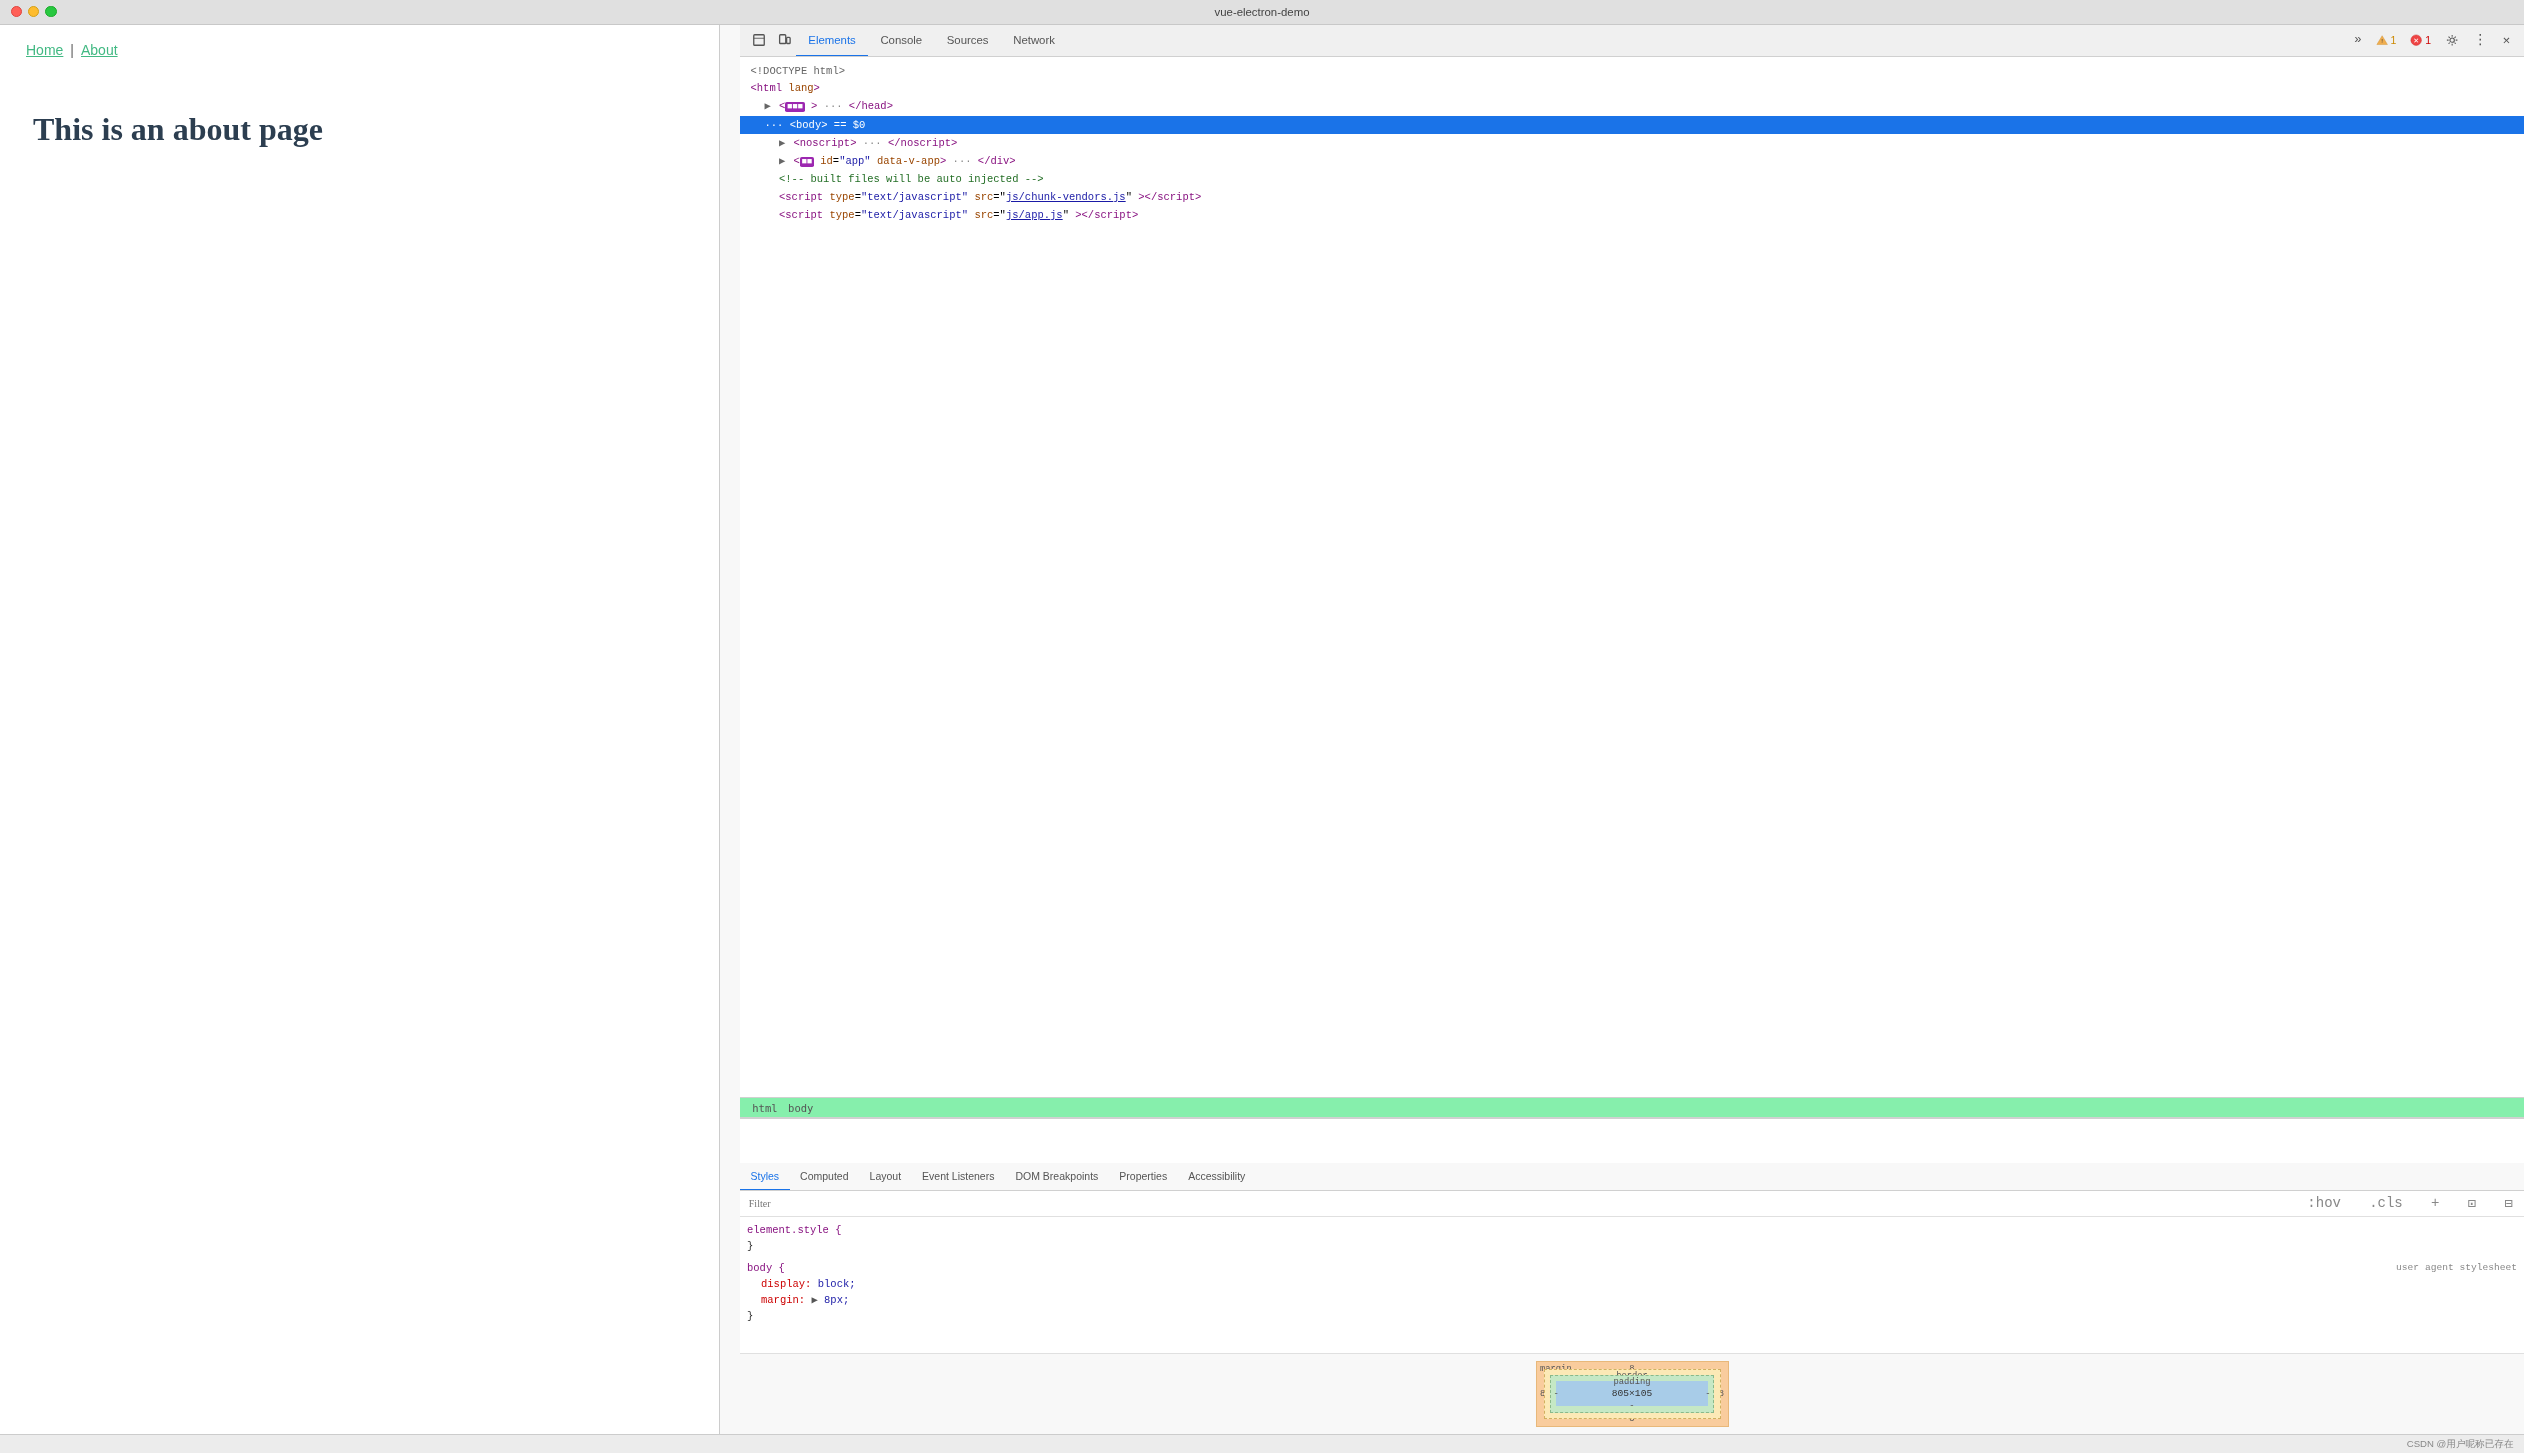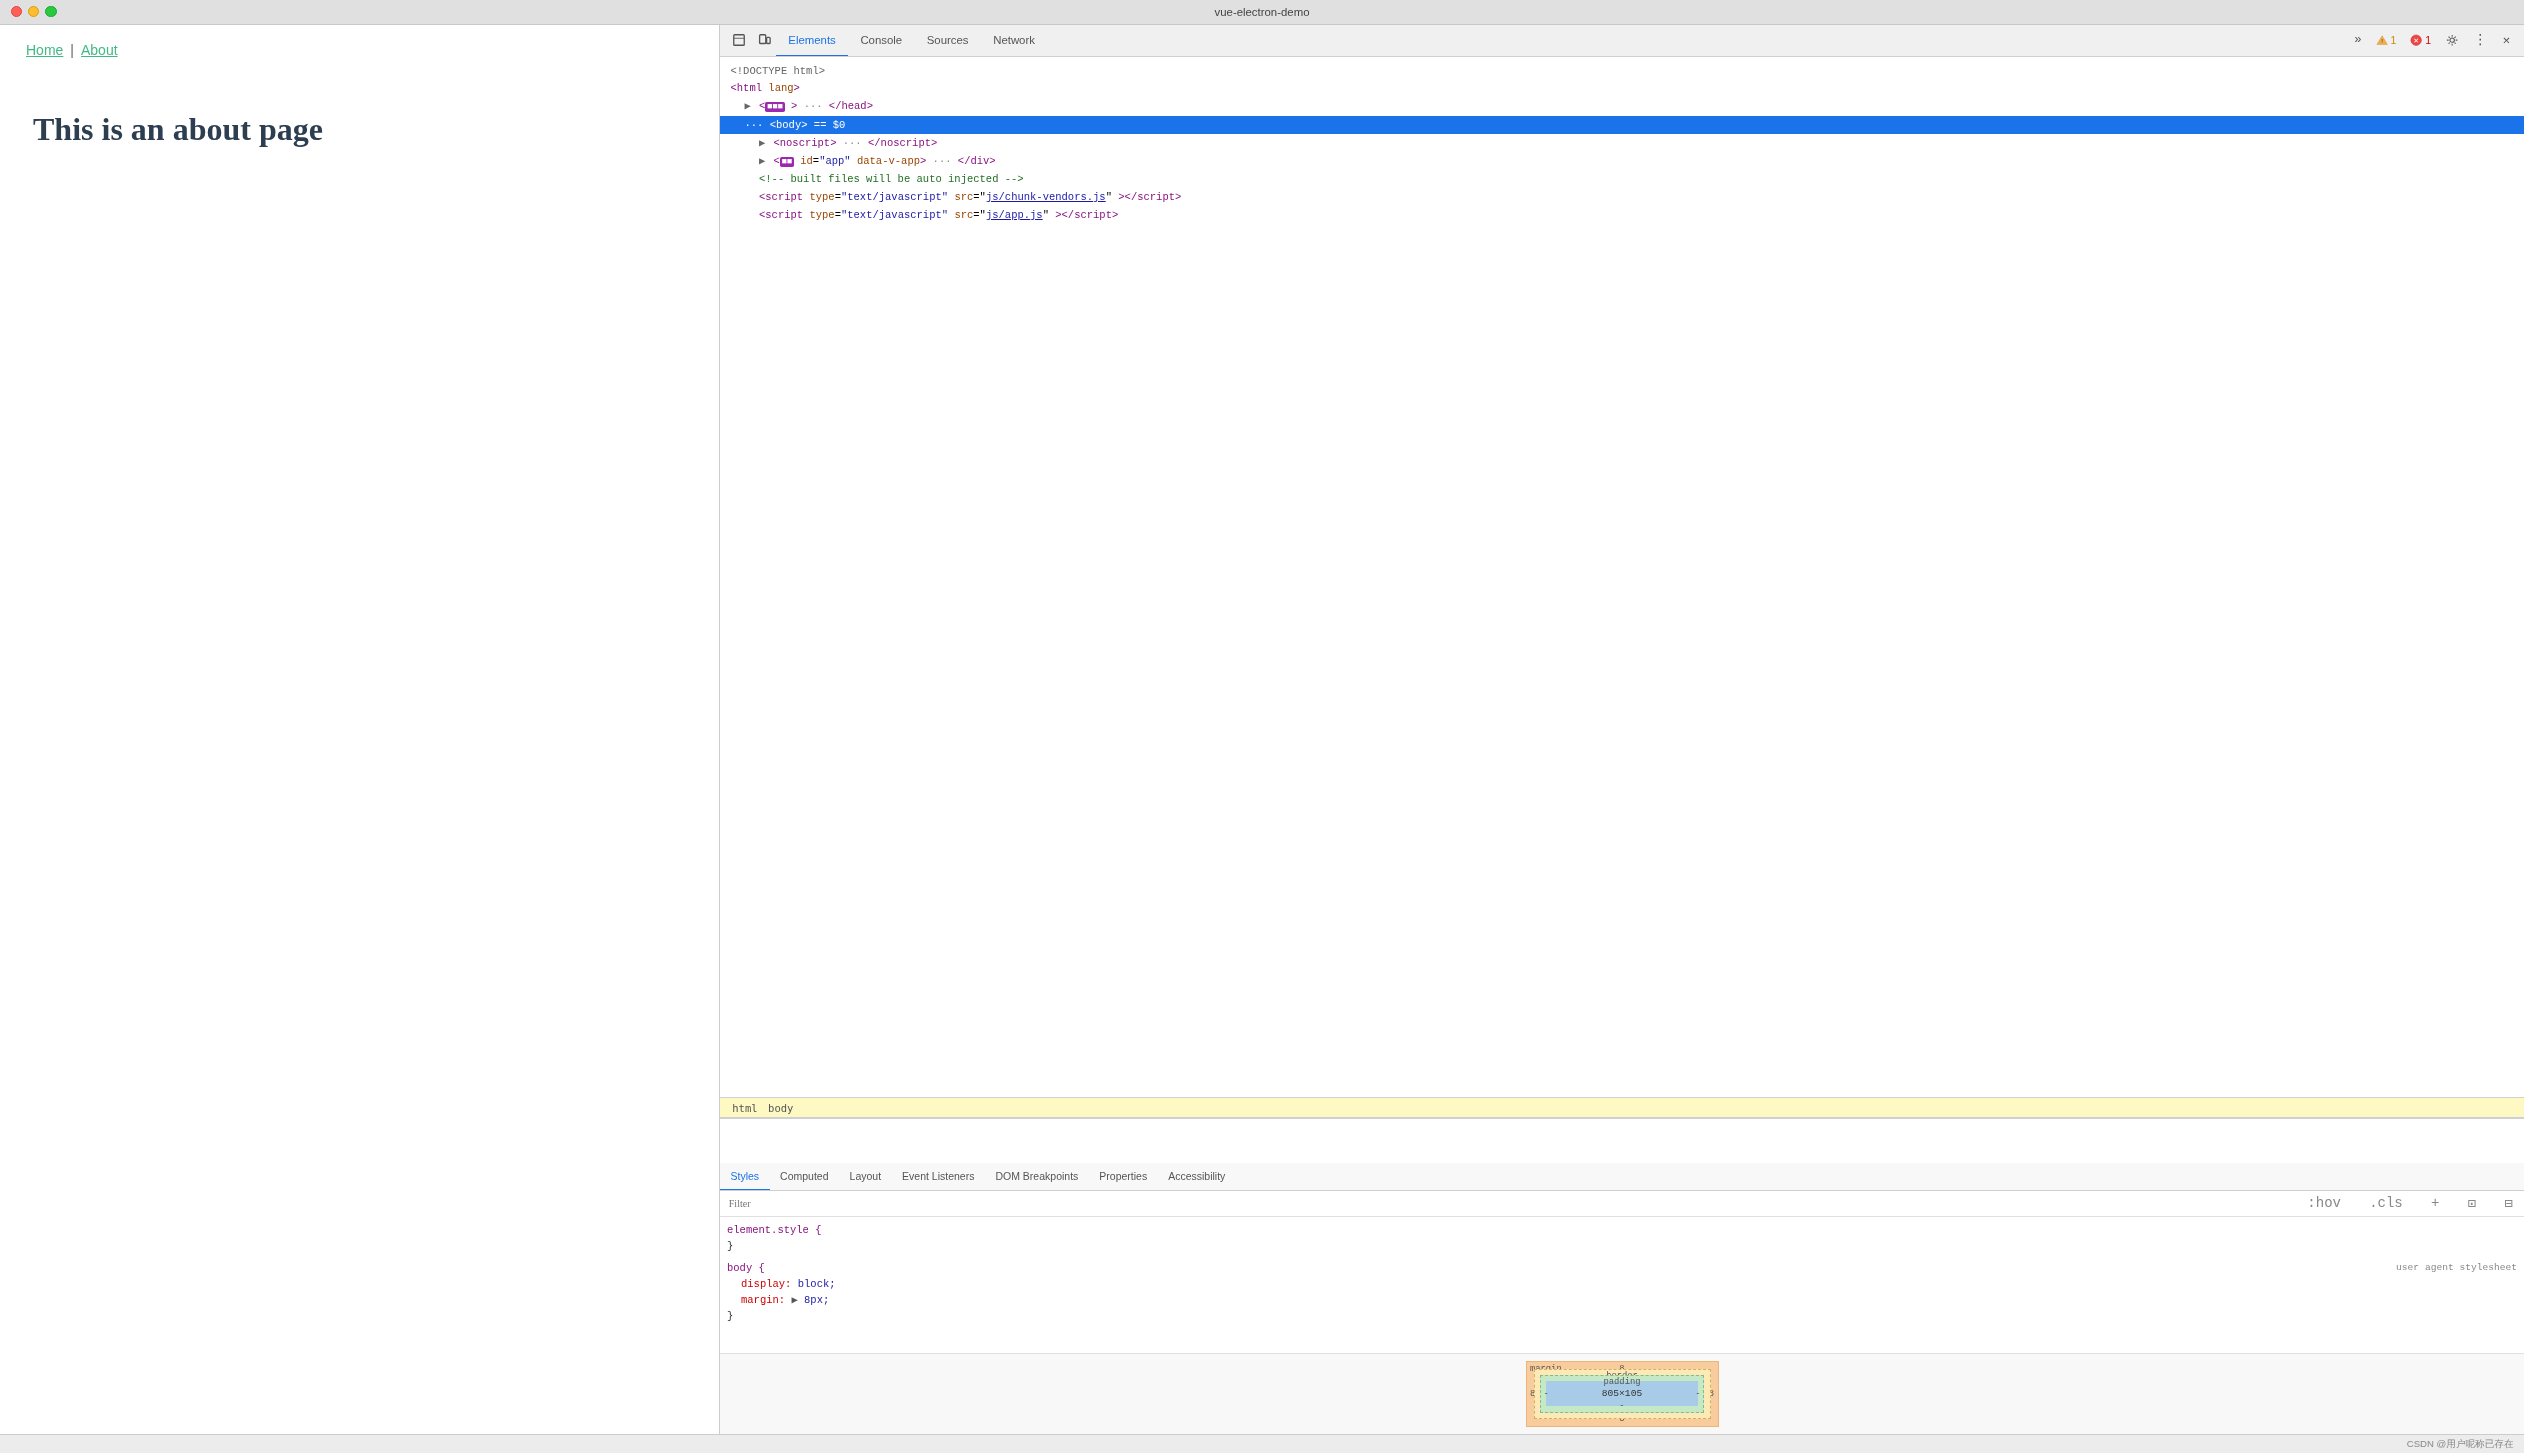--- a/index.html
+++ b/index.html
@@ -83,20 +83,21 @@
     
     .devtools {
       flex: 1;
       background: #f8f8f8;
       display: flex;
       flex-direction: column;
       border-left: 0.9px solid #ccc;
       overflow: hidden;
       font-size: 10.5px;
       font-family: 'Menlo', 'Monaco', 'Courier New', monospace;
+      padding-left: 20px;
     }
 
     
     .devtools-toolbar {
       height: 32px;
       background: #f0f0f0;
       border-bottom: 0.9px solid #d0d0d0;
       display: flex;
       align-items: center;
       padding: 0 7px;
@@ -192,21 +193,21 @@
     .tag-color { color: #881280; }
     .attr-name { color: #994500; }
     .attr-val { color: #1a1aa6; }
     .comment-color { color: #236e25; }
     .expand-arrow { color: #666; margin-right: 1.8px; }
     .ellipsis { color: #888; }
 
     
     .breadcrumb-bar {
       height: 21px;
-      background: #fef9c3;
+      background: #86efac;
       border-top: 0.9px solid #d0d0d0;
       border-bottom: 0.9px solid #d0d0d0;
       display: flex;
       align-items: center;
       padding: 0 8.8px;
       gap: 3.5px;
       flex-shrink: 0;
     }
     .breadcrumb-item {
       font-size: 10.5px;

